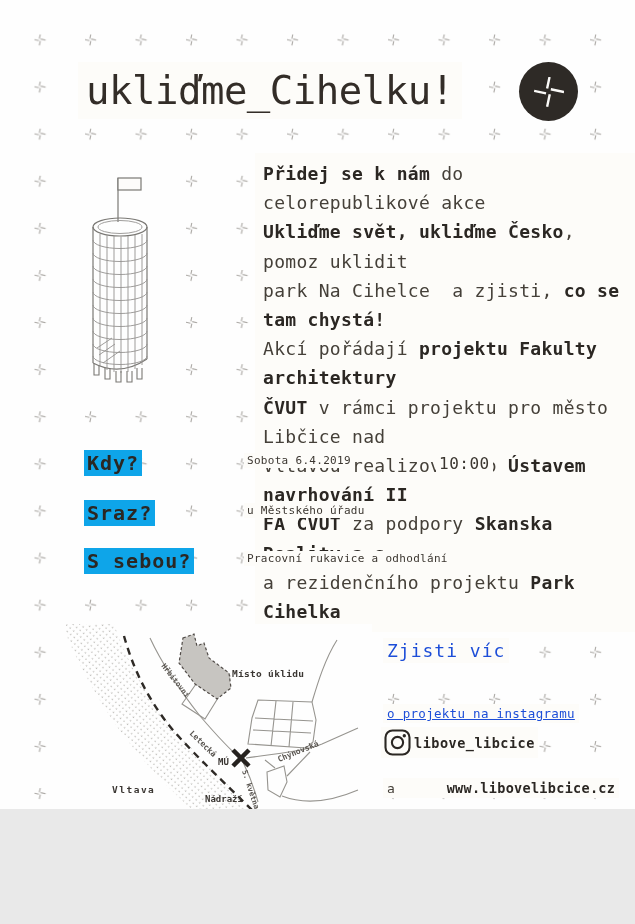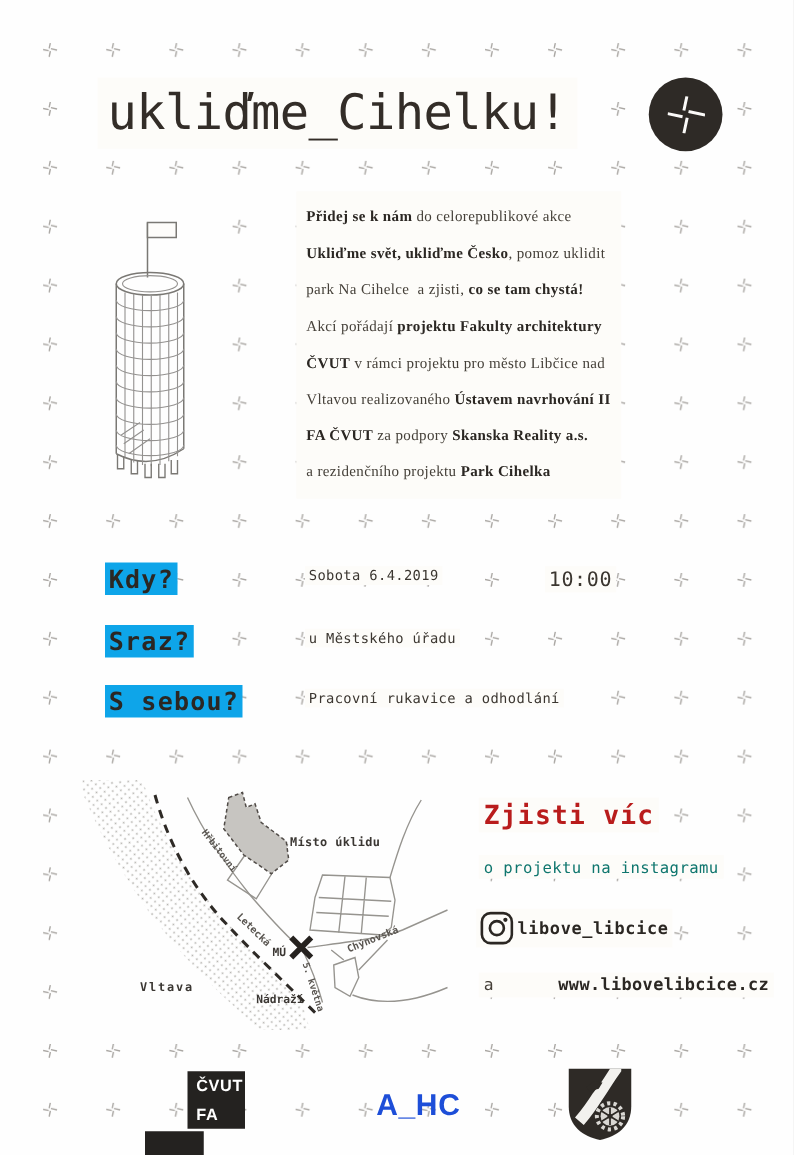--- a/index.html
+++ b/index.html
@@ -1,50 +1,50 @@
 <!DOCTYPE html>
 <html><head>
 <meta charset="utf-8">
 <style>
   html,body{margin:0;padding:0;background:#e9e9e9;}
-  #poster{position:relative;width:635px;height:924px;background:#fefefe;overflow:hidden;
+  #poster{position:relative;width:635px;height:809px;background:#fefefe;overflow:hidden;
           font-family:"DejaVu Sans Mono",monospace;color:#332e29;}
   #gridlayer{position:absolute;left:0;top:0;z-index:0;}
   .abs{position:absolute;z-index:2;}
   .panel{background:#fdfcf9;}
 
   
   #title{left:78px;top:62px;padding:6px 8px;font-size:39px;letter-spacing:-0.5px;
          font-weight:500;color:#332d28;white-space:nowrap;}
   #badge{left:519px;top:62px;width:59px;height:59px;border-radius:50%;background:#2e2a26;
          display:flex;align-items:center;justify-content:center;}
 
   
-  #intro{left:237px;top:153px;padding:6px 8px;font-size:12px;line-height:29.2px;
-         letter-spacing:0.3px;color:#454039;white-space:pre-wrap;font-family:Liberation Serif, serif;}
+  #intro{left:255px;top:153px;padding:6px 8px;font-size:18px;line-height:29.2px;
+         letter-spacing:0.3px;color:#454039;white-space:pre-wrap;}
   #intro .b{font-weight:bold;color:#2b2723;}
 
   
   #tower{left:80px;top:166px;}
   #map{left:60px;top:624px;}
 
   
   .qarow{left:84px;width:500px;height:26px;}
   .qarow .lab{position:absolute;left:0;top:0;font-weight:bold;font-size:20px;letter-spacing:1px;
               color:#2b2723;background:#0ea5e9;padding:1px 3px;}
   .qarow .val{position:absolute;left:160px;top:3px;font-size:11px;letter-spacing:0.3px;
               color:#3b3630;background:#fdfcf9;padding:1px 3px;white-space:nowrap;}
   .qarow .ext{position:absolute;left:352px;top:3px;font-size:16px;letter-spacing:0.5px;
               color:#3b3630;background:#fdfcf9;padding:1px 3px;}
   #qa1{top:450px;} #qa2{top:500px;} #qa3{top:548px;}
 
   
-  #more-head{left:383px;top:638px;font-size:21px;font-weight:bold;letter-spacing:1px;
-             color:#b91c1c;padding:2px 4px;}
-  #more-sub{left:383px;top:684px;font-size:12.5px;letter-spacing:0.3px;color:#0f766e;padding:2px 4px;}
+  #more-head{left:383px;top:638px;font-size:18px;font-weight:normal;letter-spacing:1px;
+             color:#1d4ed8;padding:2px 4px;}
+  #more-sub{left:383px;top:704px;font-size:12.5px;letter-spacing:0.3px;color:#1d4ed8;padding:2px 4px;text-decoration:underline;}
   #ig-row{left:381px;top:727px;display:flex;align-items:center;gap:3px;padding:2px 3px;}
   #ig-handle{font-size:13.5px;font-weight:bold;letter-spacing:0.5px;color:#2b2723;}
   #site-row{left:383px;top:778px;font-size:13px;color:#454039;padding:2px 4px;}
   #site-url{font-weight:bold;font-size:13.5px;letter-spacing:0.3px;color:#2b2723;margin-left:22px;padding-left:22px;}
 
   
   #cvut{left:150px;top:857px;width:46px;height:46px;background:#242220;color:#fff;
         font-family:"Liberation Sans",sans-serif;font-weight:bold;
         display:flex;flex-direction:column;justify-content:space-between;padding:5px 0 5px 7px;box-sizing:border-box;}
   #cvut span{font-size:13px;letter-spacing:0.5px;line-height:13px;}

